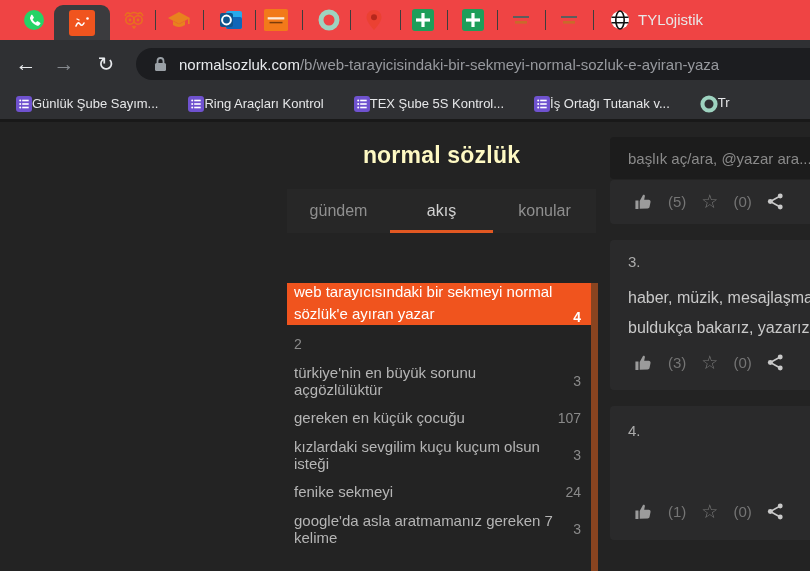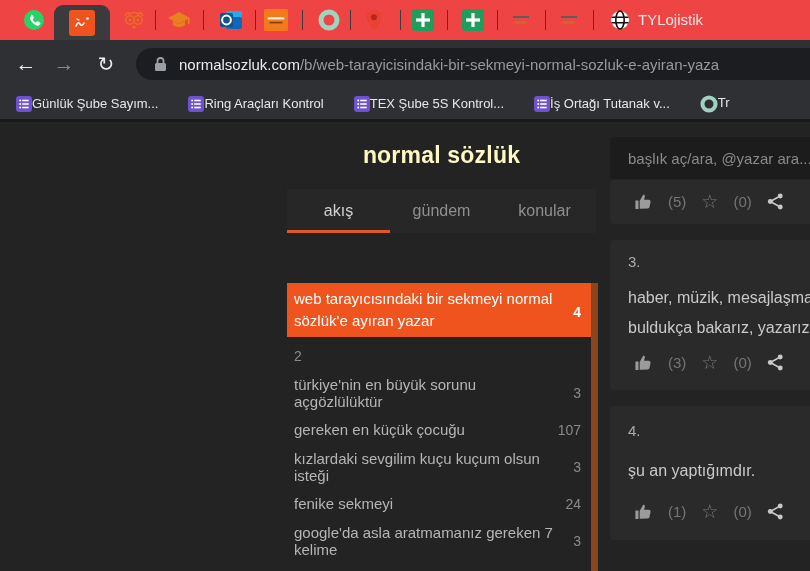--- a/index.html
+++ b/index.html
@@ -53,21 +53,21 @@
 
   .refresh-bar { position:absolute; left:287px; top:115px; width:309px; height:38px;
                  background:#272727; display:flex; align-items:center; justify-content:center;
                  gap:7px; color:#9a9a9a; font-size:14px; }
 
   .topic-list { position:absolute; left:287px; top:158px; width:304px; }
   .topic-row { display:flex; align-items:center; padding:0 10px 0 7px; height:37px;
                color:#b5b5b5; font-size:15px; }
   .topic-row .t-title { flex:1; padding-right:8px; }
   .topic-row .t-count { color:#8a8a8a; font-size:14px; }
-  .topic-row.highlighted { background:#f0541e; height:54px; align-items:center;
+  .topic-row.highlighted { background:#f0541e; height:42px; align-items:flex-end;
                            padding-top:0; color:#fff; }
   .topic-row.highlighted .t-title { line-height:22px; font-size:15px; }
   .topic-row.highlighted .t-count { color:#fff; font-weight:bold; padding-top:3px; }
   .list-scrollbar { position:absolute; left:591px; top:158px; width:7px; height:288px;
                     background:#8a4420; }
 
   
   .search-box { position:absolute; left:610px; top:12px; width:260px; height:42px;
                 background:#1c1c1c; border-radius:4px; z-index:5; }
   .search-box input { width:100%; height:100%; background:transparent; border:none; outline:none;
@@ -291,22 +291,22 @@
         </span>
       <span class="bm-label">Tr</span>
     </div>
   </div>
 
   <div class="page">
 
     <div class="site-title">normal sözlük</div>
 
     <div class="nav-tabs">
+      <div class="nav-tab">gündem</div>
       <div class="nav-tab active">akış</div>
-      <div class="nav-tab">gündem</div>
       <div class="nav-tab">konular</div>
     </div>
 
 
     <div class="topic-list">
       <div class="topic-row highlighted">
         <span class="t-title">web tarayıcısındaki bir sekmeyi normal sözlük'e ayıran yazar</span>
         <span class="t-count">4</span>
       </div>
       <div class="topic-row">
@@ -381,21 +381,20 @@
               <circle cx="14" cy="3.2" r="2.6" fill="#c9c9c9"></circle>
               <circle cx="14" cy="14.8" r="2.6" fill="#c9c9c9"></circle>
               <path d="M3.5 9 L14 3.2 M3.5 9 L14 14.8" stroke="#c9c9c9" stroke-width="1.6"></path>
             </svg>
           </span>
       </div>
     </div>
 
     <div class="entry-card card-fourth">
       <div class="entry-number" style="top:16px">4.</div>
-      <div class="entry-text" style="top:50px">şu an yaptığımdır.</div>
       <div class="entry-footer" style="top:96px">
         <span>
             <svg width="19" height="19" viewBox="0 0 20 20">
               <path d="M1.5 9 h3.2 v9 H1.5 z M6 17.5 V9.5 l3.3-6.2 c.5-.9 2.2-.5 2.2.8 l-.8 4.1 h4.8 c1.2 0 2.1 1.1 1.9 2.2 l-1 5.2 c-.2 1-1 1.7-2 1.7 z" fill="#9b9b9b"></path>
             </svg>
           </span>
         <span class="count">(1)</span>
         <span class="star-glyph">☆</span>
         <span class="count">(0)</span>
         <span>

